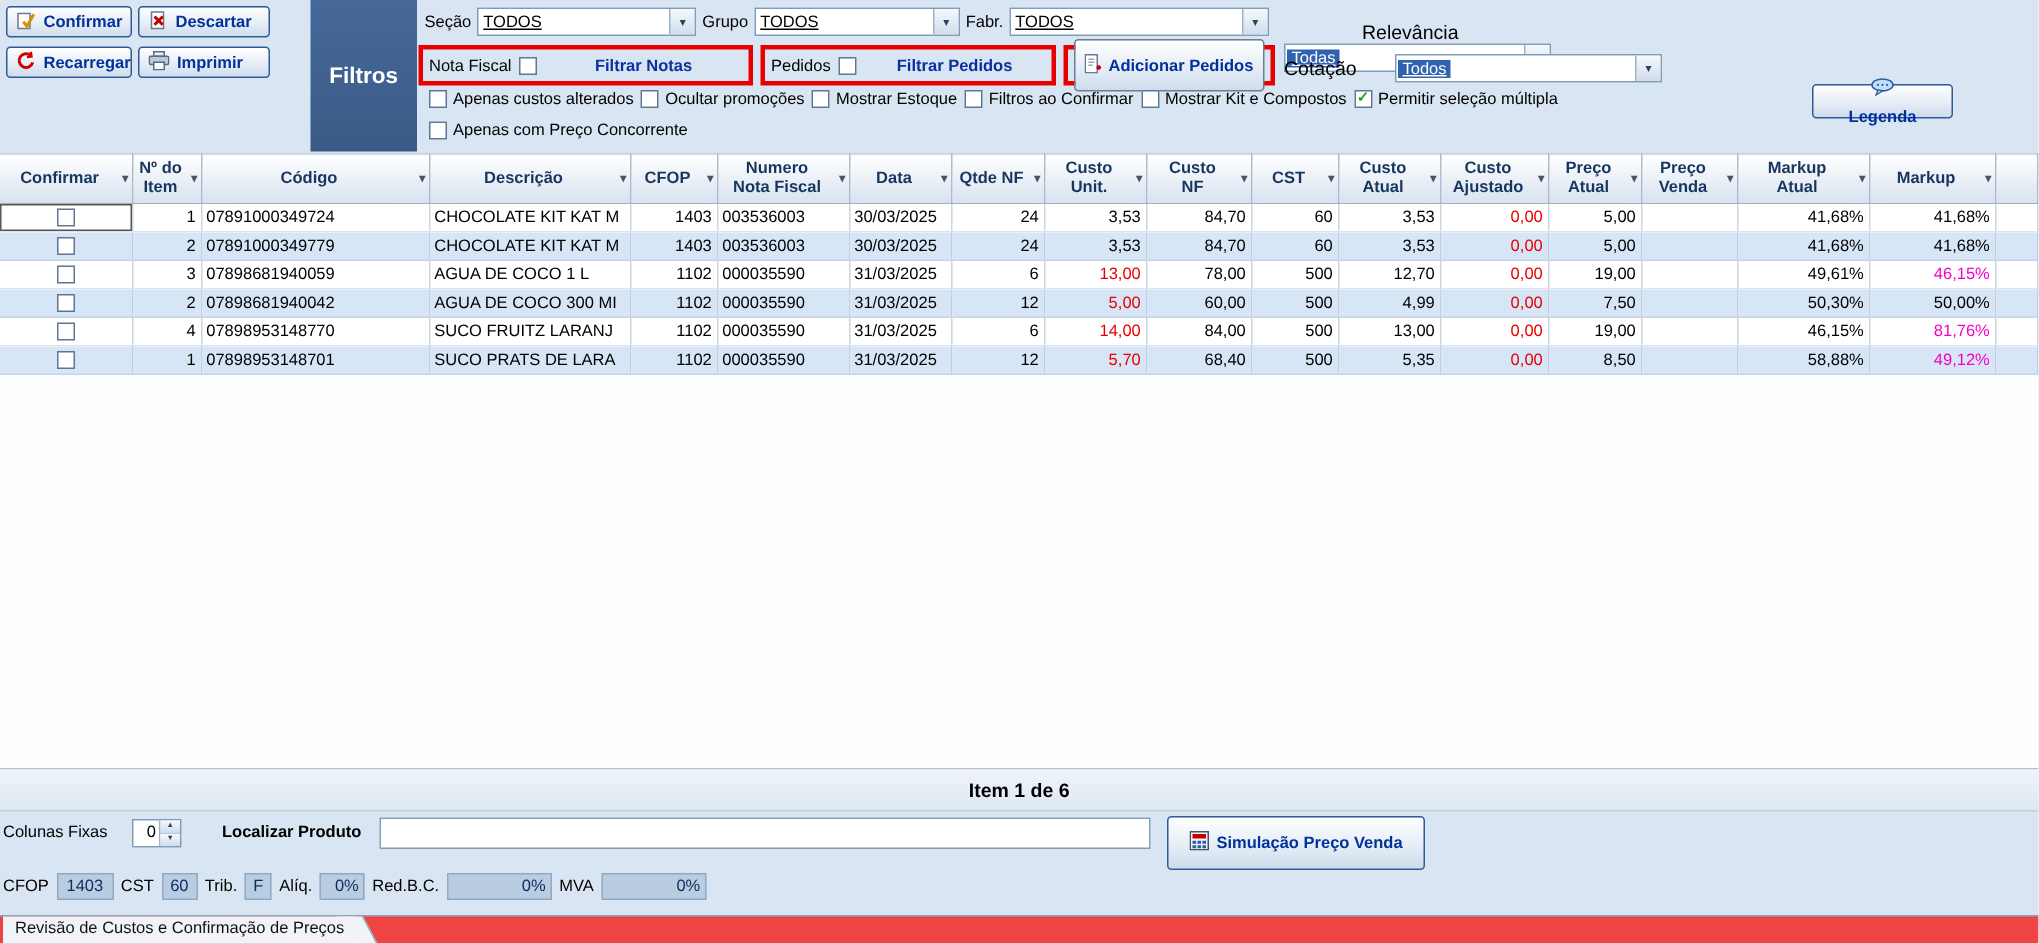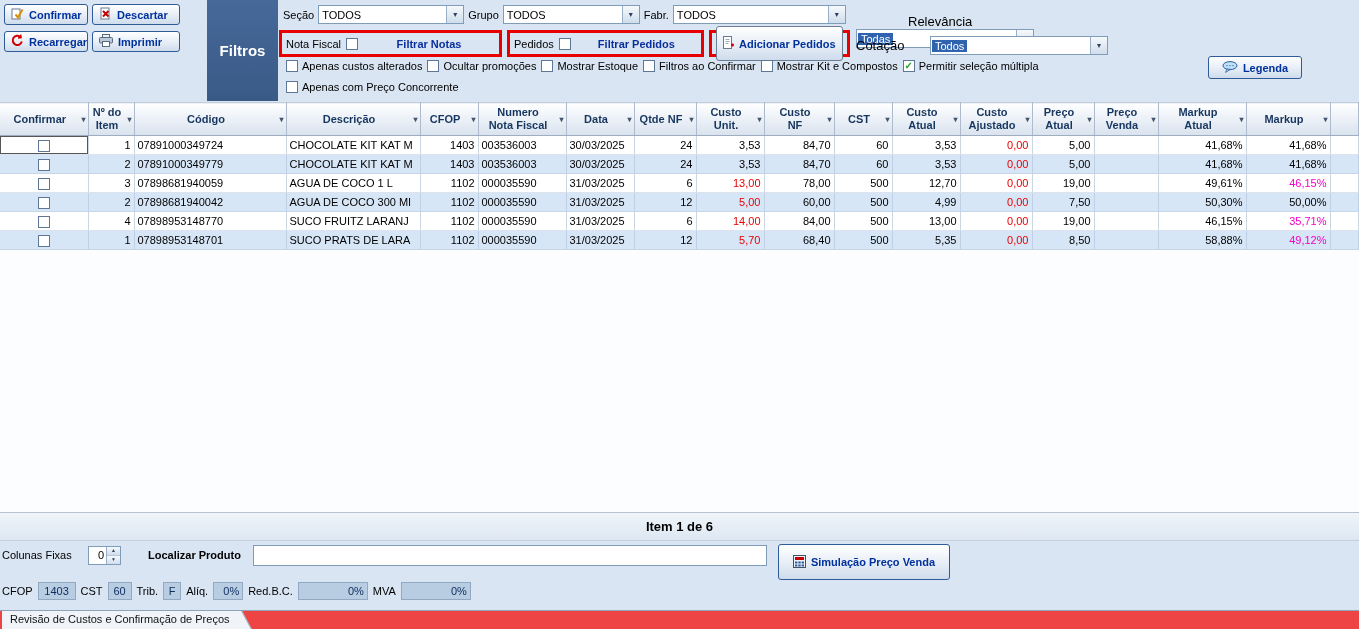--- a/index.html
+++ b/index.html
@@ -31,21 +31,21 @@
     background:linear-gradient(#46699a,#3a5a86); color:#fff;
     display:flex; align-items:center; justify-content:center;
     font-size:15px; font-weight:bold;
   }
 
   
   .combo {
     display:inline-flex; align-items:center; height:19px;
     background:#fff; border:1px solid #7f9db9; overflow:hidden;
   }
-  .combo .txt { padding:0 3px; white-space:nowrap; }
+  .combo .txt { padding:0 3px; white-space:nowrap;text-decoration:underline; }
   .combo.sel .txt { background:#2f63b0; color:#fff; margin:1px 0 1px 1px; }
   .combo .spacer { flex:1; }
   .combo .drop {
     width:17px; height:100%; flex:0 0 auto;
     background:linear-gradient(#f6f9fc,#cfdded); border-left:1px solid #9ab0c8;
     display:flex; align-items:center; justify-content:center;
     font-size:8px; color:#30405a;
   }
 
   
@@ -69,21 +69,21 @@
   .cb {
     display:inline-block; width:12px; height:12px; background:#fff;
     border:1px solid #5f7796; font-size:10px; line-height:10px;
     text-align:center; color:#21a021; font-weight:bold; vertical-align:middle; flex:0 0 auto;
   }
 
   .f-row3 { position:absolute; left:286px; top:60px; display:flex; align-items:center; gap:5px; }
   .f-row4 { position:absolute; left:286px; top:81px; display:flex; gap:13px; }
   .cbl { display:inline-flex; align-items:center; gap:4px; white-space:nowrap; }
 
-  .legenda-btn { position:absolute; left:1208px; top:56px; width:94px; height:23px; justify-content:center; }
+  .legenda-btn { position:absolute; left:1208px; top:56px; width:94px; height:23px; justify-content:center;flex-direction:column; }
 
   
   .grid-area {
     position:absolute; left:0; top:102px; width:1359px; height:411px;
     background:#fcfdff; border-bottom:1px solid #b6c2d2;
   }
   table.grid { border-collapse:collapse; table-layout:fixed; width:1359px; }
   .grid th {
     position:relative; height:33px; padding:1px 2px;
     background:linear-gradient(#ffffff,#e9eff6 55%,#d9e2ee);
@@ -486,21 +486,21 @@
           <td class="a-left">31/03/2025</td>
           <td class="a-right">6</td>
           <td class="a-right red">14,00</td>
           <td class="a-right">84,00</td>
           <td class="a-right">500</td>
           <td class="a-right">13,00</td>
           <td class="a-right red">0,00</td>
           <td class="a-right">19,00</td>
           <td class="a-right"></td>
           <td class="a-right">46,15%</td>
-          <td class="a-right magenta">35,71%</td>
+          <td class="a-right magenta">81,76%</td>
           <td></td>
         </tr>
         <tr class="alt">
           <td class="a-center"><span class="cb"></span></td>
           <td class="a-right">1</td>
           <td class="a-left">07898953148701</td>
           <td class="a-left">SUCO PRATS DE LARA</td>
           <td class="a-right">1102</td>
           <td class="a-left">000035590</td>
           <td class="a-left">31/03/2025</td>

